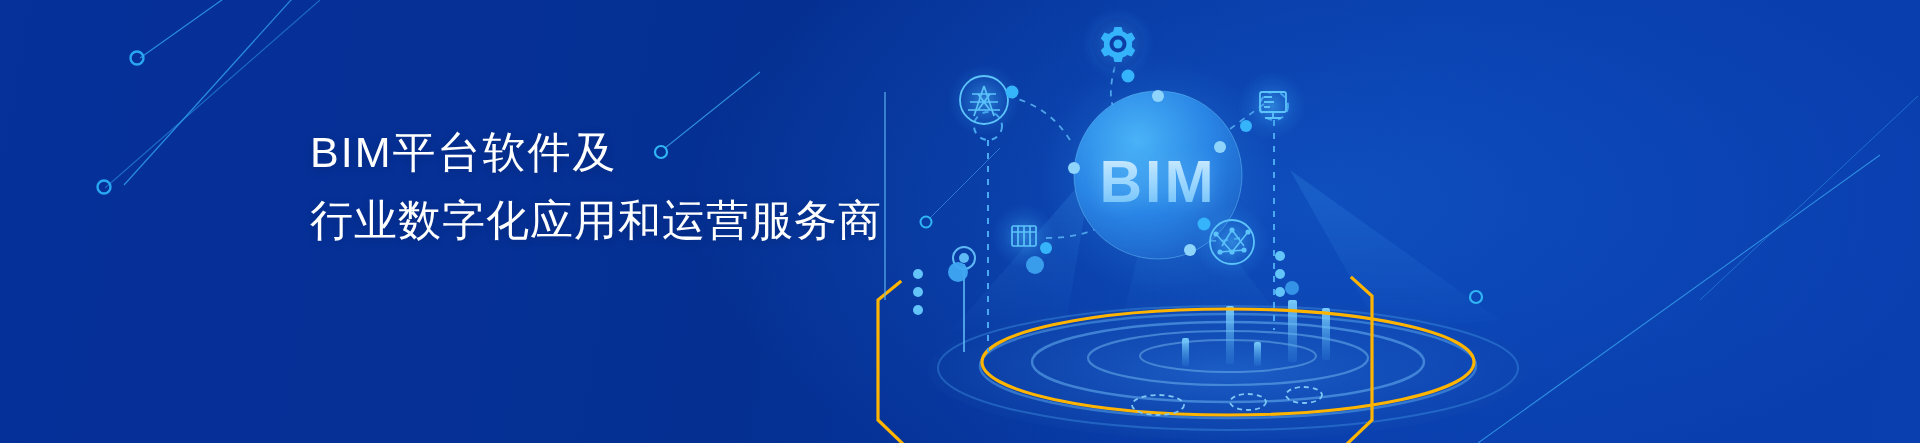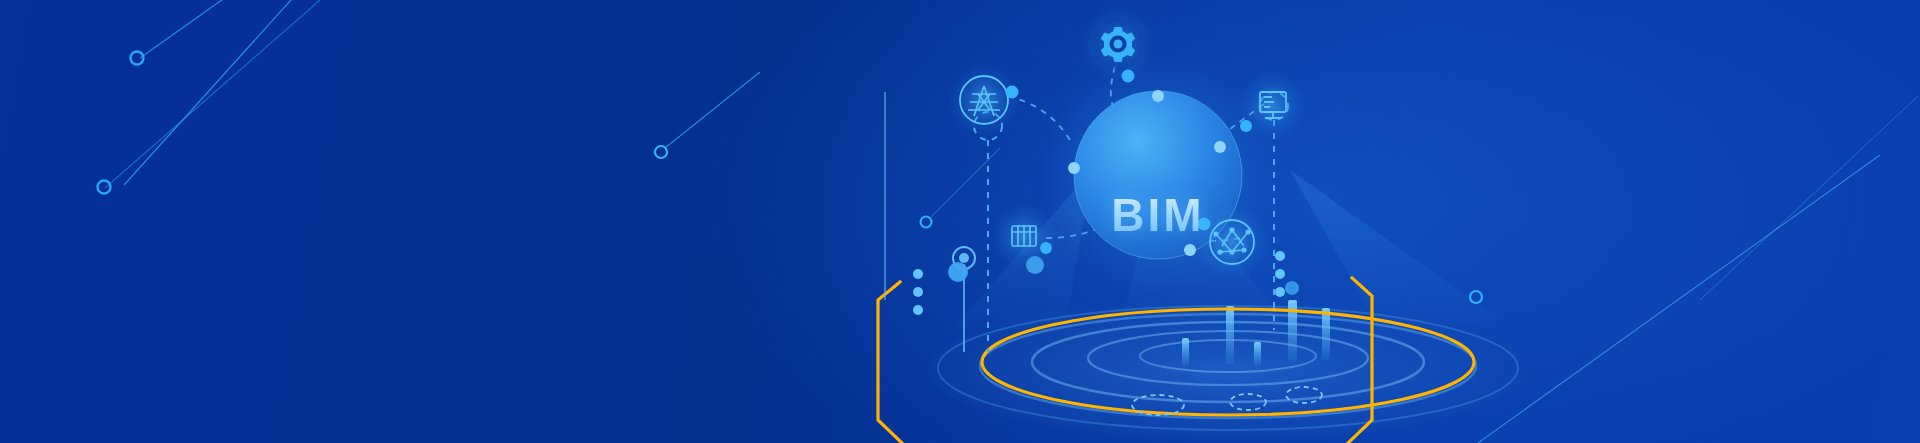--- a/index.html
+++ b/index.html
@@ -32,25 +32,24 @@
   }
   .headline .l2{letter-spacing:1px;}
 
   
   .illus{position:absolute;left:860px;top:0;width:1060px;height:443px;}
   .illus svg{display:block;}
 
   .bim-label{
     position:absolute;left:1078px;top:148px;width:160px;
     text-align:center;
-    font-size:46px;letter-spacing:3px;font-weight:700;
+    font-size:59px;letter-spacing:3px;font-weight:700;
     background:linear-gradient(180deg,#e8f6ff 0%,#9fd8ff 55%,#5fb8f5 100%);
     -webkit-background-clip:text;background-clip:text;color:transparent;
     text-shadow:0 0 18px rgba(120,200,255,.35);
-    margin-top:40px;
   }
 </style>
 </head>
 <body>
 
 <div class="banner">
 
   <div class="bg-lines">
     <svg width="1920" height="443" viewBox="0 0 1920 443" fill="none">
       <g stroke="#2f9bf0" stroke-width="1.2" opacity=".85">
@@ -76,20 +75,24 @@
       <g stroke="#3aa6f2" stroke-width="1.1" opacity=".75">
         <line x1="1880" y1="155" x2="1478" y2="443"></line>
       </g>
       <circle cx="1476" cy="297" r="6" fill="none" stroke="#31b6f5" stroke-width="2.2"></circle>
       <g stroke="#3aa6f2" stroke-width="1" opacity=".45">
         <line x1="1918" y1="96" x2="1700" y2="300"></line>
       </g>
     </svg>
   </div>
 
+  <div class="headline">
+    <div class="l1">BIM平台软件及</div>
+    <div class="l2">行业数字化应用和运营服务商</div>
+  </div>
 
   <div class="illus">
     <svg width="1060" height="443" viewBox="0 0 1060 443" fill="none">
       <defs>
         <radialGradient id="gSphere" cx="38%" cy="30%" r="78%">
           <stop offset="0%" stop-color="#49b3f7"></stop>
           <stop offset="55%" stop-color="#2a86e6"></stop>
           <stop offset="100%" stop-color="#1a5ec4"></stop>
         </radialGradient>
         <radialGradient id="gGlow" cx="50%" cy="50%" r="50%">

